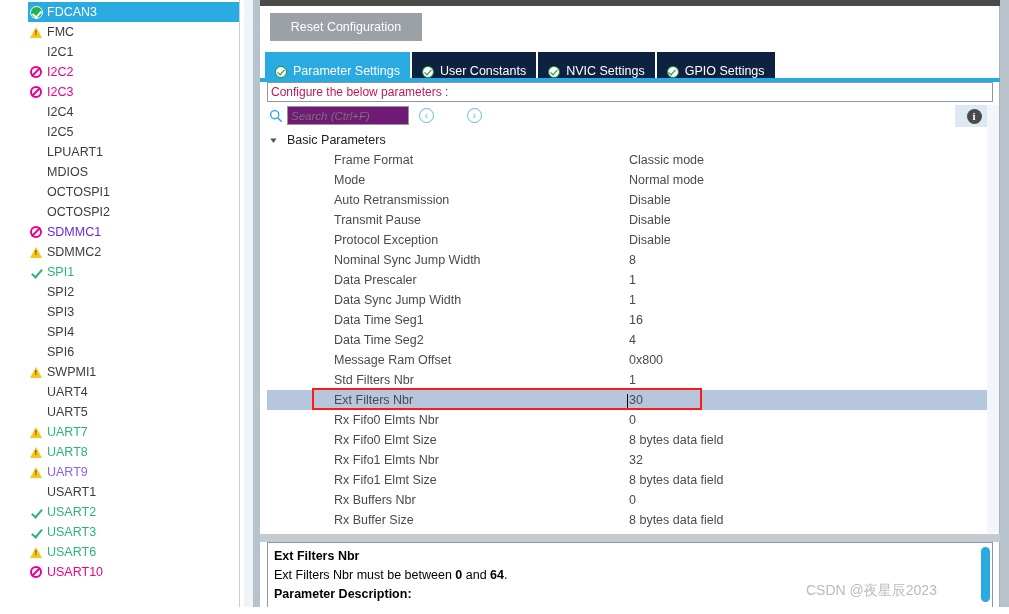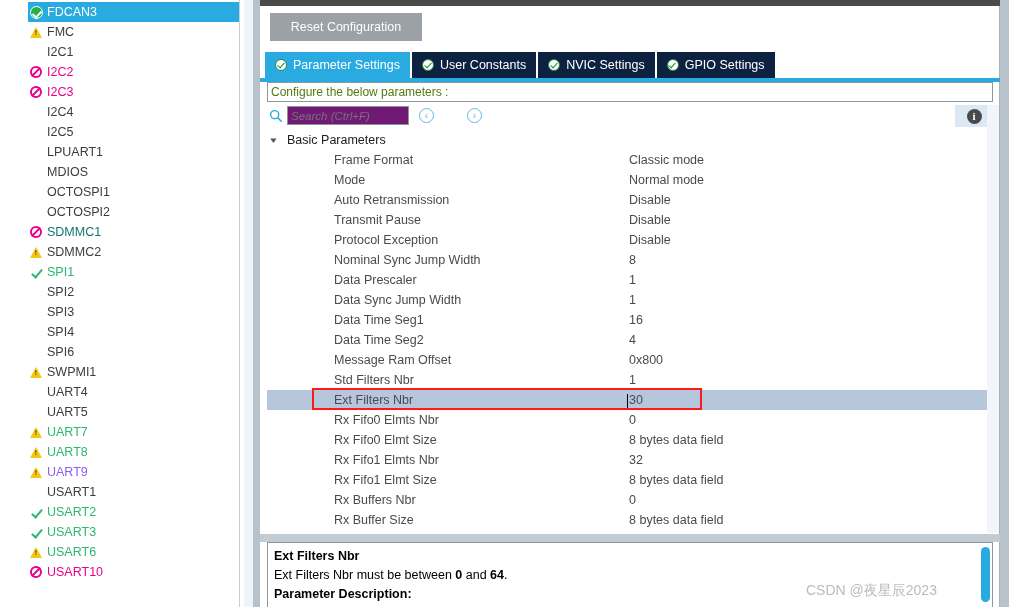--- a/index.html
+++ b/index.html
@@ -164,21 +164,21 @@
   }
 
   
   #tabstrip {
     position: absolute; left: 5px; top: 45.5px;
     height: 26px;
     display: flex;
     align-items: stretch;
   }
   .tab {
-    display: flex; align-items: center;
+    display: flex; align-items: flex-end;
     padding: 0 10px;
     background: #0d2240;
     color: #ffffff;
     font-size: 12.5px;
     white-space: nowrap;
     cursor: pointer;
     margin-right: 2px;
   }
   .tab.active { background: #29ABE2; }
   .tab-ico {
@@ -205,21 +205,21 @@
   }
 
   #configure-bar {
     position: absolute; left: 7px; top: 76px;
     width: 726px; height: 20px;
     border: 1px solid #8f979e;
     background: #ffffff;
     display: flex; align-items: center;
     padding-left: 3px;
     font-size: 12px;
-    color: #4d7c0f;
+    color: #be185d;
   }
 
   
   #search-row {
     position: absolute; left: 7px; top: 99px;
     width: 726px; height: 24px;
   }
   #search-icon {
     position: absolute; left: 2px; top: 4px;
     width: 14px; height: 14px;
@@ -418,21 +418,21 @@
           <span class="side-lbl" style="color: rgb(60, 60, 60);">OCTOSPI1</span>
         </div>
         <div class="side-item">
           <span class="side-ico"></span>
           <span class="side-lbl" style="color: rgb(60, 60, 60);">OCTOSPI2</span>
         </div>
         <div class="side-item">
           <span class="side-ico">
             <span class="ico-deny"></span>
           </span>
-          <span class="side-lbl" style="color: #0f766e;">SDMMC1</span>
+          <span class="side-lbl" style="color: #6d28d9;">SDMMC1</span>
         </div>
         <div class="side-item">
           <span class="side-ico">
             <span class="ico-warn-tri"></span>
           </span>
           <span class="side-lbl" style="color: rgb(60, 60, 60);">SDMMC2</span>
         </div>
         <div class="side-item">
           <span class="side-ico">
             <span class="ico-tick"></span>

